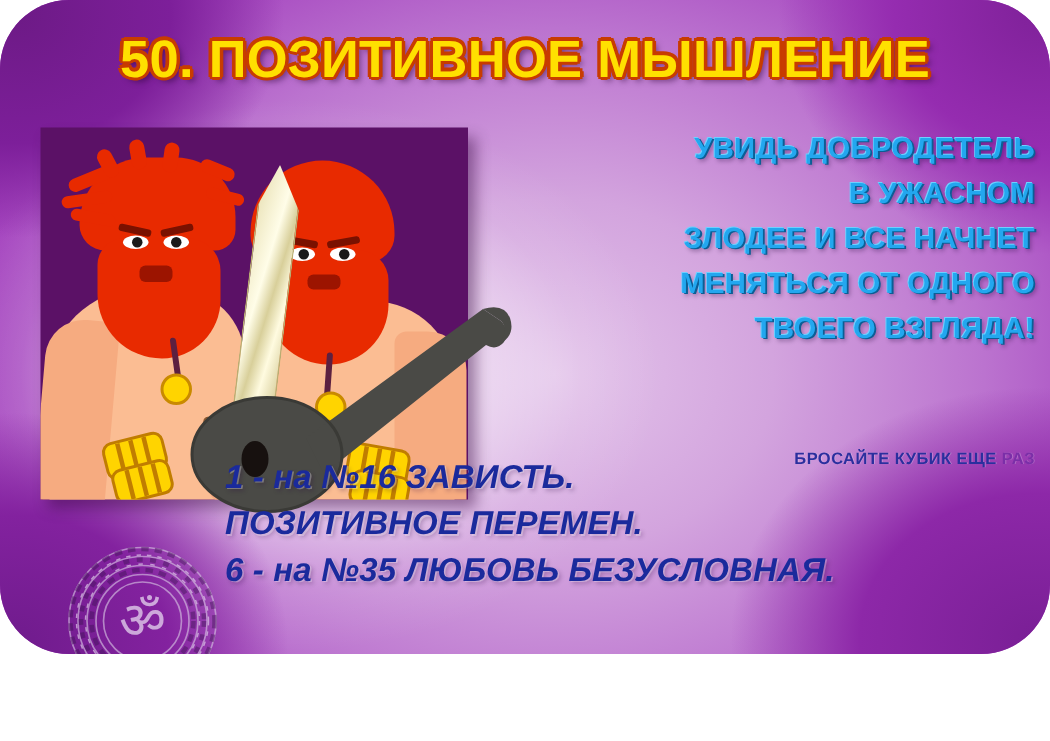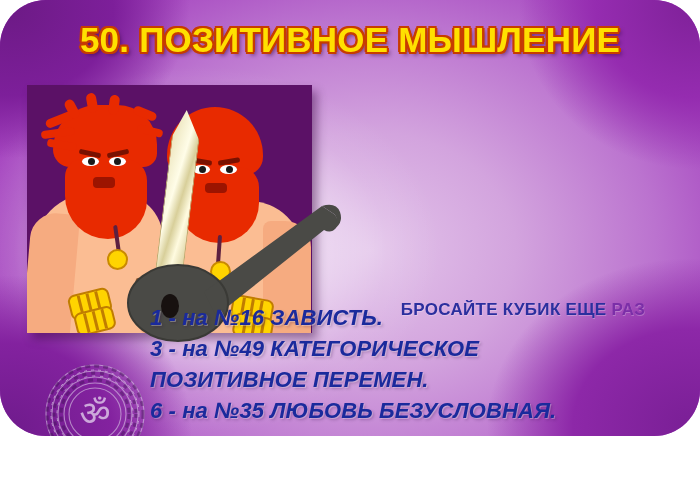--- a/index.html
+++ b/index.html
@@ -132,22 +132,22 @@
     text-align:right;z-index:9;
   }
   #blue-block .ln{
     font-size:19.5px;font-weight:bold;color:#23a7ef;
     letter-spacing:.2px;line-height:30px;white-space:nowrap;
     font-family:"Liberation Sans",sans-serif;
     text-shadow:1.2px 1.2px 0 #0c5e95, -0.6px -0.6px 0 #6fd0ff, 2px 2px 3px rgba(30,0,50,.35);
   }
 
   #roll-again{
-    position:absolute;left:356px;top:300px;width:334px;text-align:center;z-index:9;
-    font-size:17px;font-weight:bold;color:#2b2f9e;letter-spacing:.3px;white-space:nowrap;
+    position:absolute;left:356px;top:300px;width:334px;text-align:right;z-index:9;
+    font-size:11px;font-weight:bold;color:#2b2f9e;letter-spacing:.3px;white-space:nowrap;
     text-shadow:0.6px 0.6px 0 rgba(255,255,255,.25);
   }
   #roll-again .hl{color:#7b2fa8;}
 
   #outcomes{
     position:absolute;left:150px;top:302px;width:540px;text-align:left;z-index:9;font-style:italic;
   }
   #outcomes .ln{
     font-size:22px;font-weight:bold;color:#1a2a9c;
     line-height:31px;white-space:nowrap;letter-spacing:.1px;
@@ -279,27 +279,33 @@
         <circle r="34" fill="none" stroke="#3d1350" stroke-width="3" stroke-dasharray="5 4"></circle>
       </g>
       <g stroke="#e0cfea" stroke-width="1" fill="none" opacity="0.9">
         <circle r="44" stroke-dasharray="3 4"></circle>
         <circle r="38" stroke-dasharray="3 5"></circle>
       </g>
       <text x="0" y="11" text-anchor="middle" font-size="34" fill="#e6d6ef" font-family="'DejaVu Sans',sans-serif">ॐ</text>
     </g>
   </svg>
 
+  <div id="blue-block">
+    <div class="ln">УВИДЬ ДОБРОДЕТЕЛЬ</div>
+    <div class="ln">В УЖАСНОМ</div>
+    <div class="ln">ЗЛОДЕЕ И ВСЕ НАЧНЕТ</div>
+    <div class="ln">МЕНЯТЬСЯ ОТ ОДНОГО</div>
+    <div class="ln">ТВОЕГО ВЗГЛЯДА!</div>
+  </div>
 
   <div id="roll-again">
     <span>БРОСАЙТЕ КУБИК ЕЩЕ</span>
     <span class="hl">РАЗ</span>
   </div>
 
   <div id="outcomes">
     <div class="ln">1 - на №16 ЗАВИСТЬ.</div>
-    <div class="ln">3 - на №49 КАТЕГОРИЧЕСКОЕ</div>
     <div class="ln">ПОЗИТИВНОЕ ПЕРЕМЕН.</div>
     <div class="ln">6 - на №35 ЛЮБОВЬ БЕЗУСЛОВНАЯ.</div>
   </div>
 
 
 </div>
 
 </body></html>

